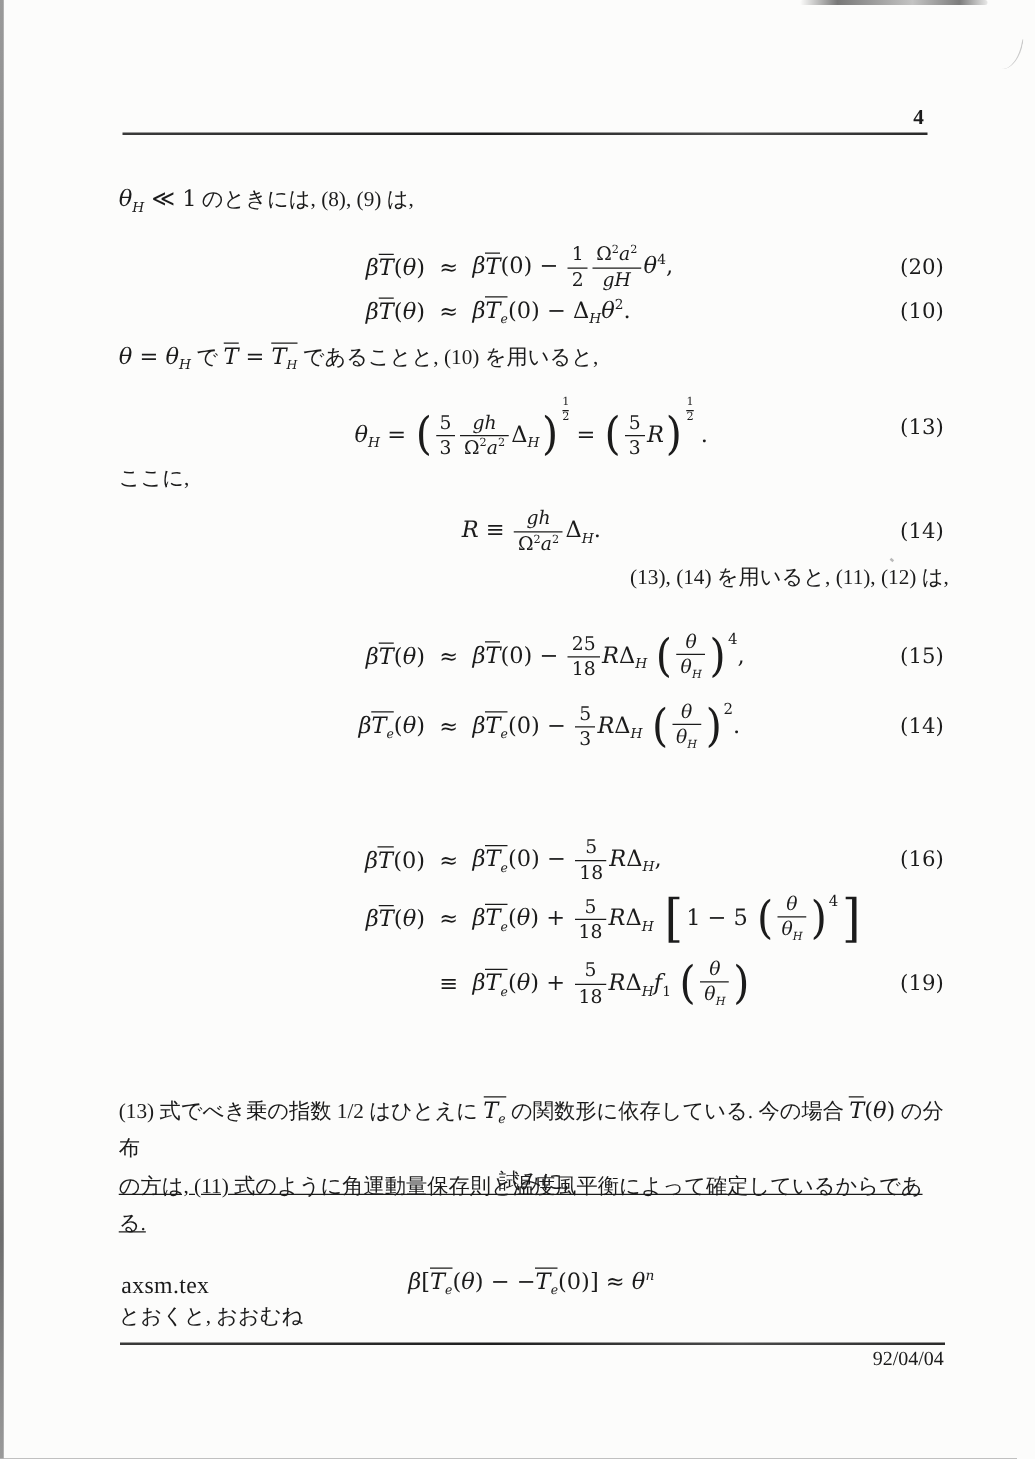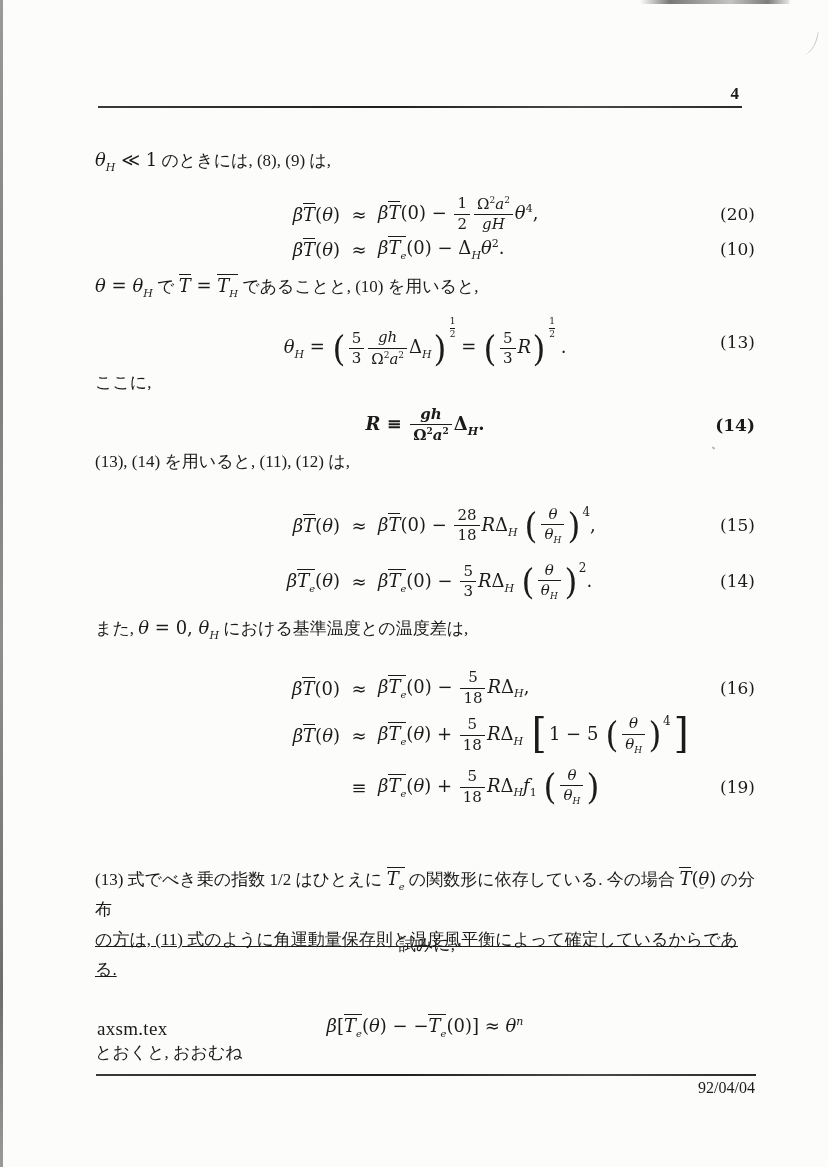--- a/index.html
+++ b/index.html
@@ -92,42 +92,41 @@
 
   <div class="para" style="top:271px;"><span class="m"><i>θ</i> = <i>θ</i><sub><i>H</i></sub></span> で <span class="m"><span class="ov"><i>T</i></span> = <span class="ov"><i>T</i><sub><i>H</i></sub></span></span> であることと, (10) を用いると,</div>
 
   <div class="eq eqc" style="top:314px; height:56px;">
     <span><i>θ</i><sub><i>H</i></sub> = <span class="d2">(</span><span class="fr"><span class="fn">5</span><span class="fd">3</span></span><span class="fr"><span class="fn"><i>gh</i></span><span class="fd">Ω<sup>2</sup><i>a</i><sup>2</sup></span></span>Δ<sub><i>H</i></sub><span class="d2">)</span><span class="xfr"><span class="fn">1</span><span class="fd">2</span></span> = <span class="d2">(</span><span class="fr"><span class="fn">5</span><span class="fd">3</span></span><i>R</i><span class="d2">)</span><span class="xfr"><span class="fn">1</span><span class="fd">2</span></span> .</span>
     <span class="eqnum">(13)</span>
   </div>
 
   <div class="para" style="top:368px;font-family:Liberation Serif, serif;">ここに,</div>
 
-  <div class="eq eqc" style="top:402px; height:46px;font-weight:bold;">
+  <div class="eq eqc" style="top:402px; height:46px;">
     <span><i>R</i> ≡ <span class="fr"><span class="fn"><i>gh</i></span><span class="fd">Ω<sup>2</sup><i>a</i><sup>2</sup></span></span>Δ<sub><i>H</i></sub>.</span>
     <span class="eqnum">(14)</span>
   </div>
 
-  <div class="para" style="top:447px;">(13), (14) を用いると, (11), (12) は,</div>
+  <div class="para" style="top:447px;text-align:right;">(13), (14) を用いると, (11), (12) は,</div>
 
   <div class="eq eqrow" style="top:497px; height:56px;">
     <span class="lhs"><i>β</i><span class="ov"><i>T</i></span>(<i>θ</i>)</span>
     <span class="rel">≈</span>
-    <span class="rhs"><i>β</i><span class="ov"><i>T</i></span>(0) − <span class="fr"><span class="fn">28</span><span class="fd">18</span></span><i>R</i>Δ<sub><i>H</i></sub> <span class="d2">(</span><span class="fr"><span class="fn"><i>θ</i></span><span class="fd"><i>θ</i><sub><i>H</i></sub></span></span><span class="d2">)</span><span class="hs">4</span>,</span>
+    <span class="rhs"><i>β</i><span class="ov"><i>T</i></span>(0) − <span class="fr"><span class="fn">25</span><span class="fd">18</span></span><i>R</i>Δ<sub><i>H</i></sub> <span class="d2">(</span><span class="fr"><span class="fn"><i>θ</i></span><span class="fd"><i>θ</i><sub><i>H</i></sub></span></span><span class="d2">)</span><span class="hs">4</span>,</span>
     <span class="eqnum">(15)</span>
   </div>
 
   <div class="eq eqrow" style="top:553px; height:56px;">
     <span class="lhs"><i>β</i><span class="ov"><i>T</i><sub><i>e</i></sub></span>(<i>θ</i>)</span>
     <span class="rel">≈</span>
     <span class="rhs"><i>β</i><span class="ov"><i>T</i><sub><i>e</i></sub></span>(0) − <span class="fr"><span class="fn">5</span><span class="fd">3</span></span><i>R</i>Δ<sub><i>H</i></sub> <span class="d2">(</span><span class="fr"><span class="fn"><i>θ</i></span><span class="fd"><i>θ</i><sub><i>H</i></sub></span></span><span class="d2">)</span><span class="hs">2</span>.</span>
     <span class="eqnum">(14)</span>
   </div>
 
-  <div class="para" style="top:613px;">また, <span class="m"><i>θ</i> = 0, <i>θ</i><sub><i>H</i></sub></span> における基準温度との温度差は,</div>
 
   <div class="eq eqrow" style="top:669px; height:38px;">
     <span class="lhs"><i>β</i><span class="ov"><i>T</i></span>(0)</span>
     <span class="rel">≈</span>
     <span class="rhs"><i>β</i><span class="ov"><i>T</i><sub><i>e</i></sub></span>(0) − <span class="fr"><span class="fn">5</span><span class="fd">18</span></span><i>R</i>Δ<sub><i>H</i></sub>,</span>
     <span class="eqnum">(16)</span>
   </div>
 
   <div class="eq eqrow" style="top:706px; height:58px;">
     <span class="lhs"><i>β</i><span class="ov"><i>T</i></span>(<i>θ</i>)</span>
@@ -137,21 +136,21 @@
   </div>
 
   <div class="eq eqrow" style="top:761px; height:52px;">
     <span class="lhs"></span>
     <span class="rel">≡</span>
     <span class="rhs"><i>β</i><span class="ov"><i>T</i><sub><i>e</i></sub></span>(<i>θ</i>) + <span class="fr"><span class="fn">5</span><span class="fd">18</span></span><i>R</i>Δ<sub><i>H</i></sub><i>f</i><sub>1</sub> <span class="d2">(</span><span class="fr"><span class="fn"><i>θ</i></span><span class="fd"><i>θ</i><sub><i>H</i></sub></span></span><span class="d2">)</span></span>
     <span class="eqnum">(19)</span>
   </div>
 
   <div class="para" style="top:864px;">
-    <span style="display:block;">(13) 式でべき乗の指数 1/2 はひとえに <span class="m"><span class="ov"><i>T</i><sub><i>e</i></sub></span></span> の関数形に依存している. 今の場合 <span class="m"><span class="ov"><i>T</i></span>(<i>θ</i>)</span> の分布</span>
+    <span style="display:block;margin-top:10px;">(13) 式でべき乗の指数 1/2 はひとえに <span class="m"><span class="ov"><i>T</i><sub><i>e</i></sub></span></span> の関数形に依存している. 今の場合 <span class="m"><span class="ov"><i>T</i></span>(<i>θ</i>)</span> の分布</span>
     <span style="display:block;text-decoration:underline;">の方は, (11) 式のように角運動量保存則と温度風平衡によって確定しているからである.</span>
   </div>
 
   <div class="para" style="top:930px;text-align:center;">試みに,</div>
 
   <div class="eq eqc" style="top:1012px; height:28px;">
     <span><i>β</i>[<span class="ov"><i>T</i><sub><i>e</i></sub></span>(<i>θ</i>) − −<span class="ov"><i>T</i><sub><i>e</i></sub></span>(0)] ≈ <i>θ</i><sup><i>n</i></sup></span>
   </div>
 
   <div class="para" style="top:1038px;">とおくと, おおむね</div>

